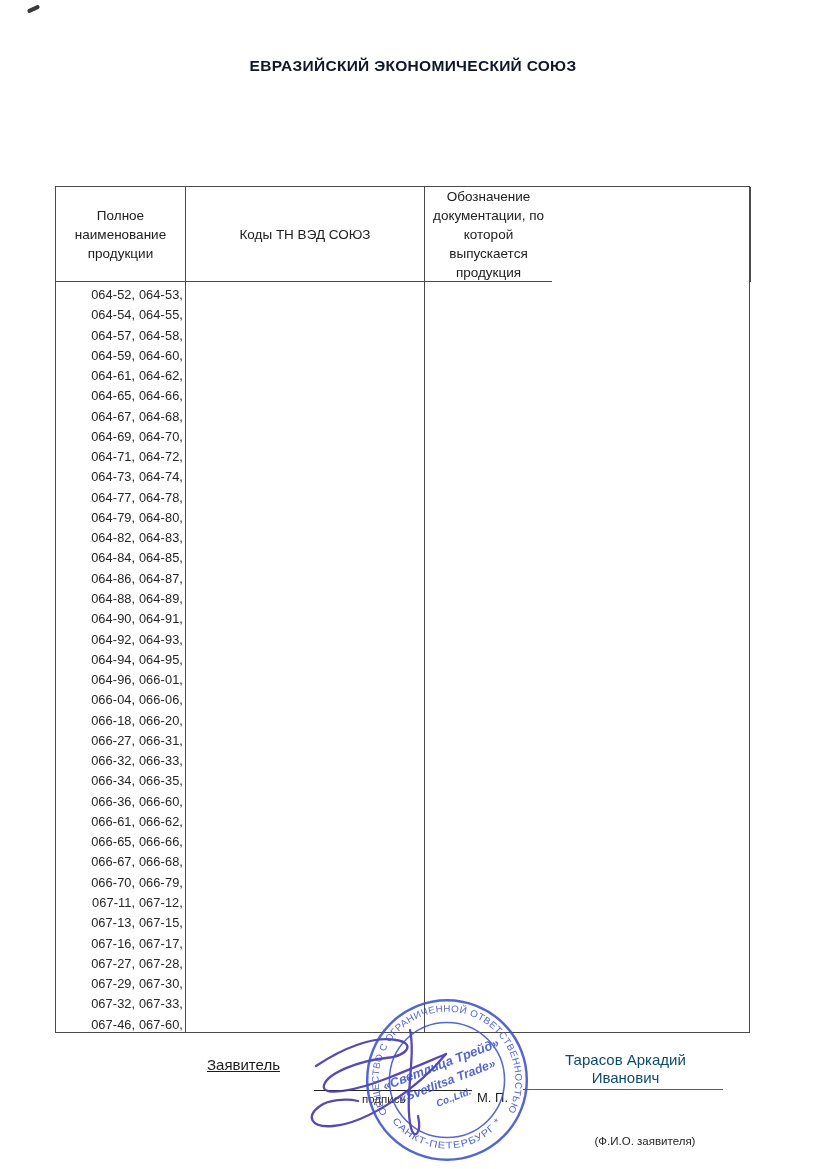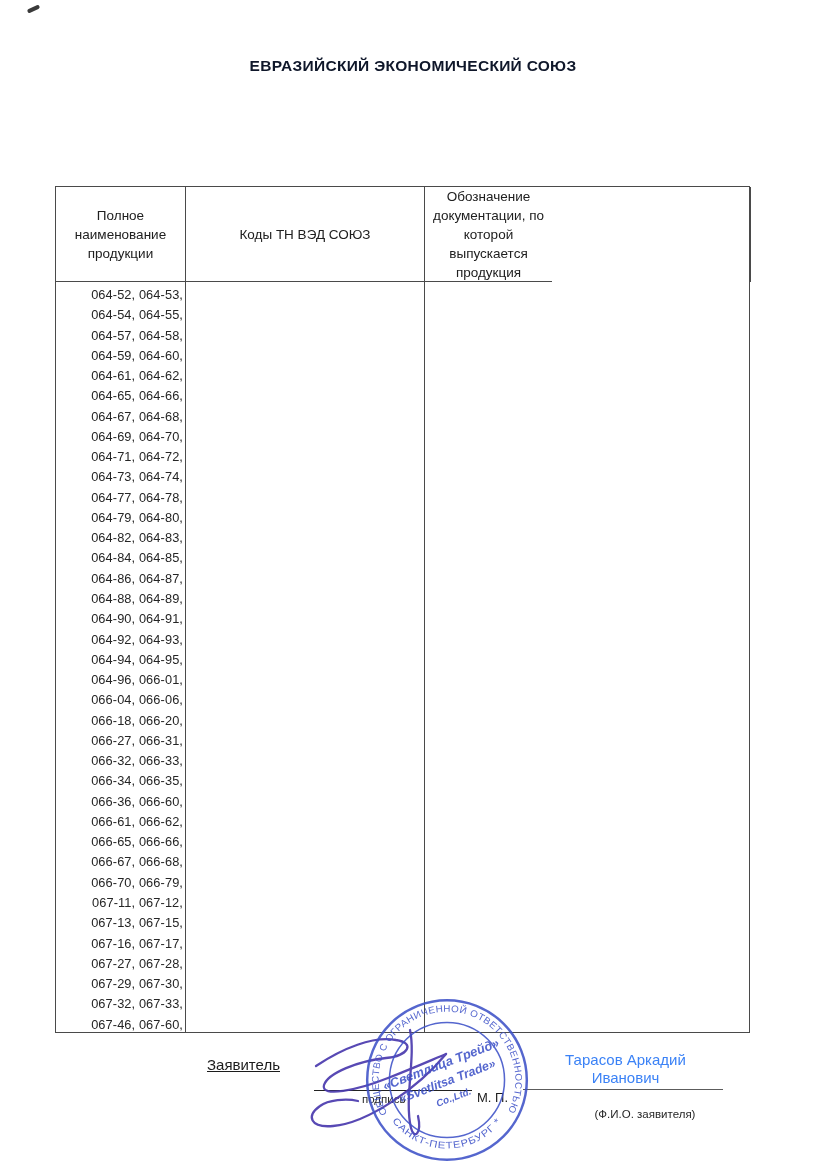--- a/index.html
+++ b/index.html
@@ -40,22 +40,22 @@
     padding:3px 2px 0 7px; overflow:hidden;text-align:right;
   }
 
   
   .applicant { position:absolute; left:207px; top:1056px; font-size:15px; color:#1c1c1c;text-decoration:underline; }
   .sig-line  { position:absolute; left:314px; top:1090px; width:158px; border-top:1.4px solid #222; }
   .sig-caption { position:absolute; left:362px; top:1093px; font-size:11.5px; color:#262626; }
   .mp { position:absolute; left:477px; top:1090px; font-size:13px; color:#1c1c1c; }
   .fio-line { position:absolute; left:523px; top:1089px; width:200px; border-top:1.3px solid #5c5c5c; }
   .fio-name { position:absolute; left:548px; top:1051px; width:155px; text-align:center;
-    font-size:15px; line-height:17.5px; color:#3b82f6; }
-  .fio-caption { position:absolute; left:523px; top:1108px; width:200px; text-align:center;
+    font-size:15px; line-height:17.5px; color:#0c4a6e; }
+  .fio-caption { position:absolute; left:523px; top:1135px; width:200px; text-align:center;
     font-size:11.5px; color:#262626;padding-left:44px; }
 
   .stamp-svg { position:absolute; left:362px; top:995px; opacity:0.88; }
   .stamp-svg text { font-family:"Liberation Sans", sans-serif; }
   .stamp-center { font-family:"DejaVu Serif", serif; font-style:italic; font-weight:bold; }
   .sign-svg { position:absolute; left:298px; top:1028px; opacity:0.92; }
 </style>
 </head>
 <body>
 

